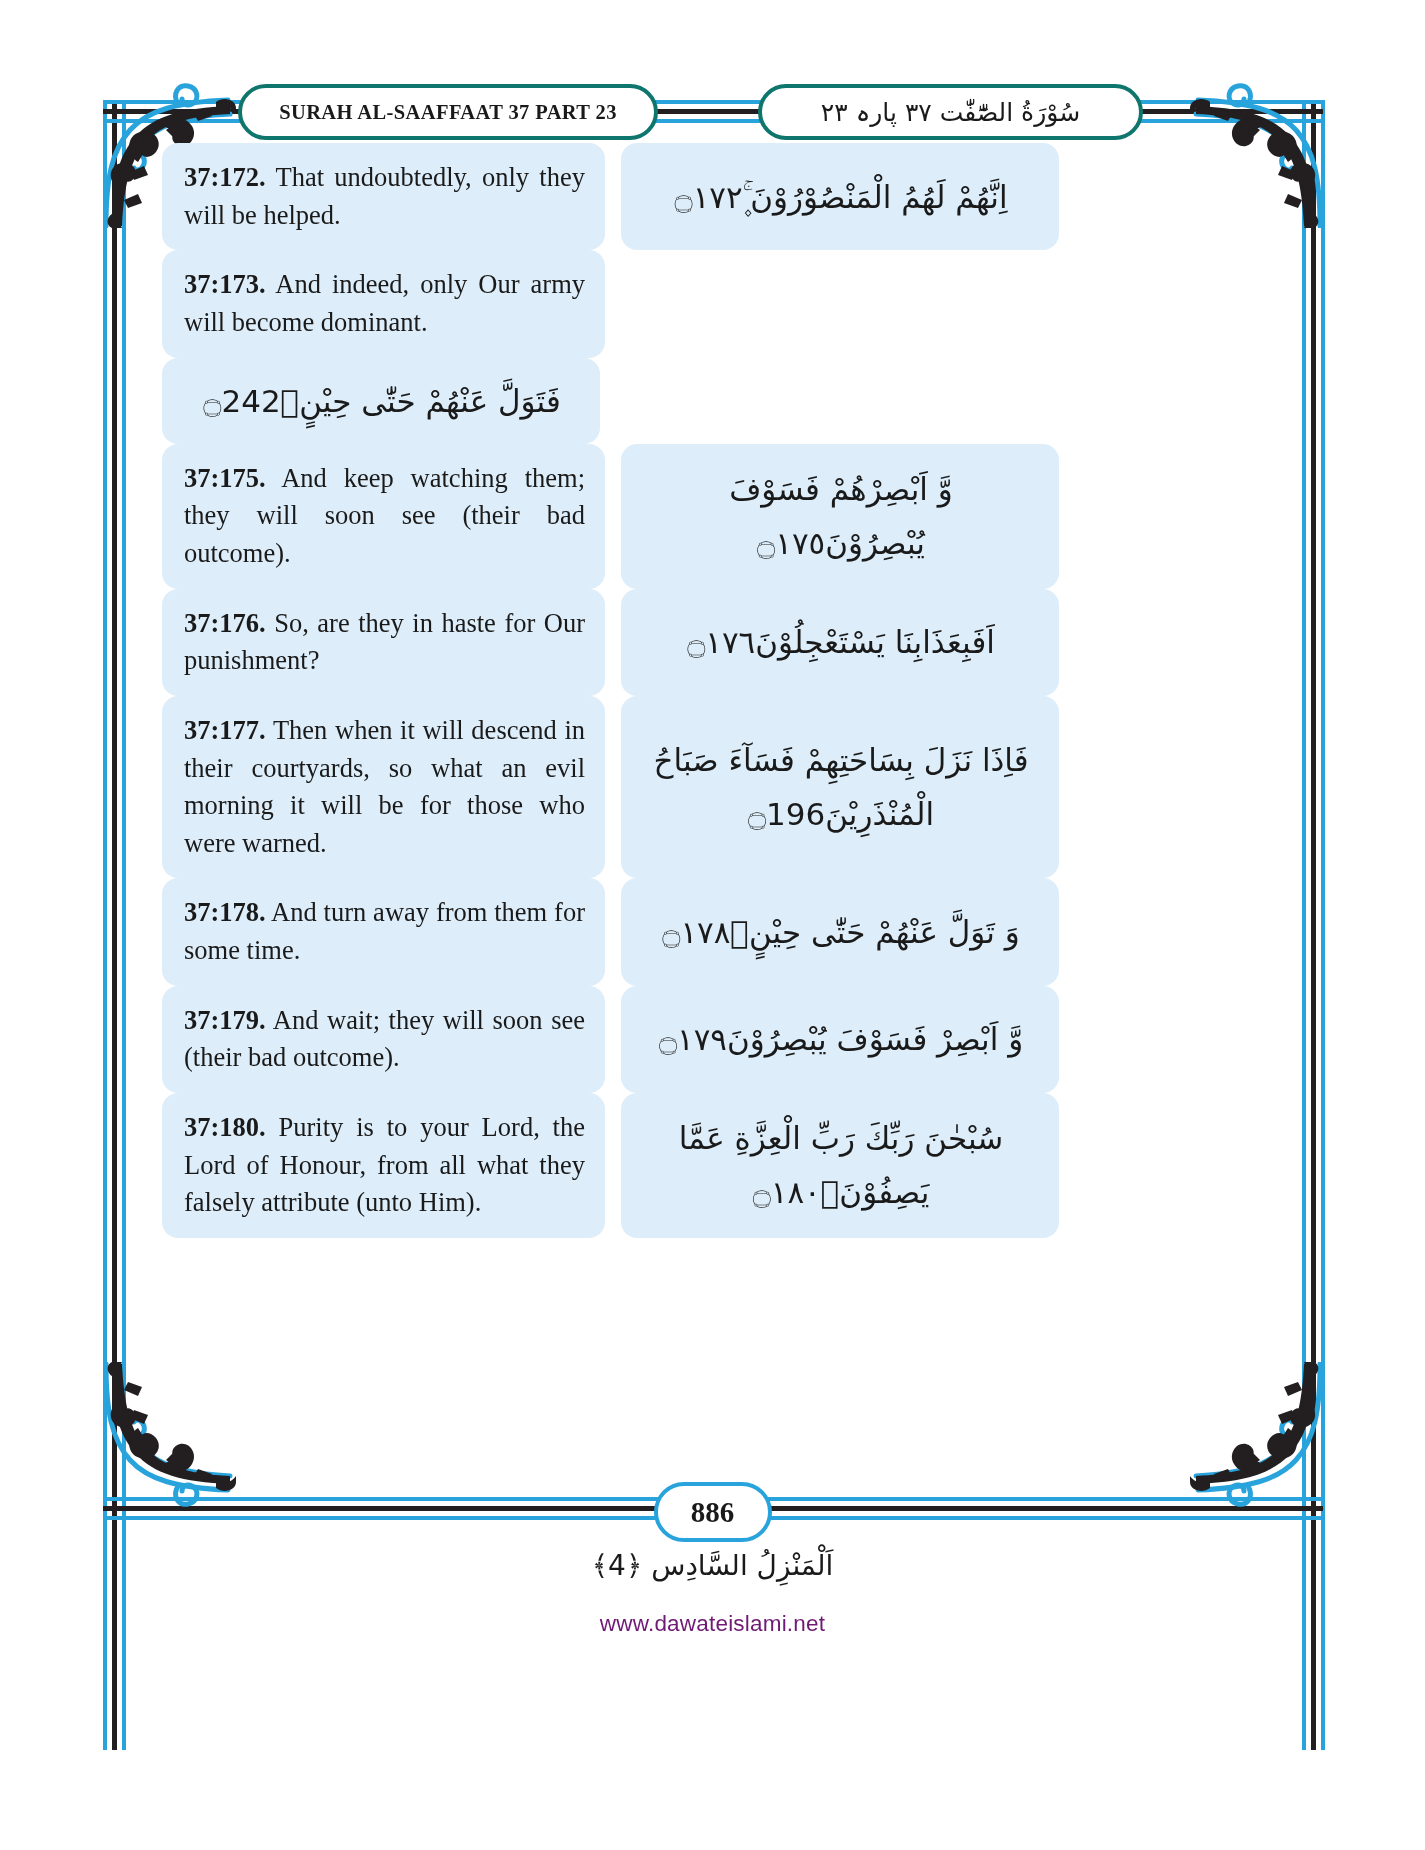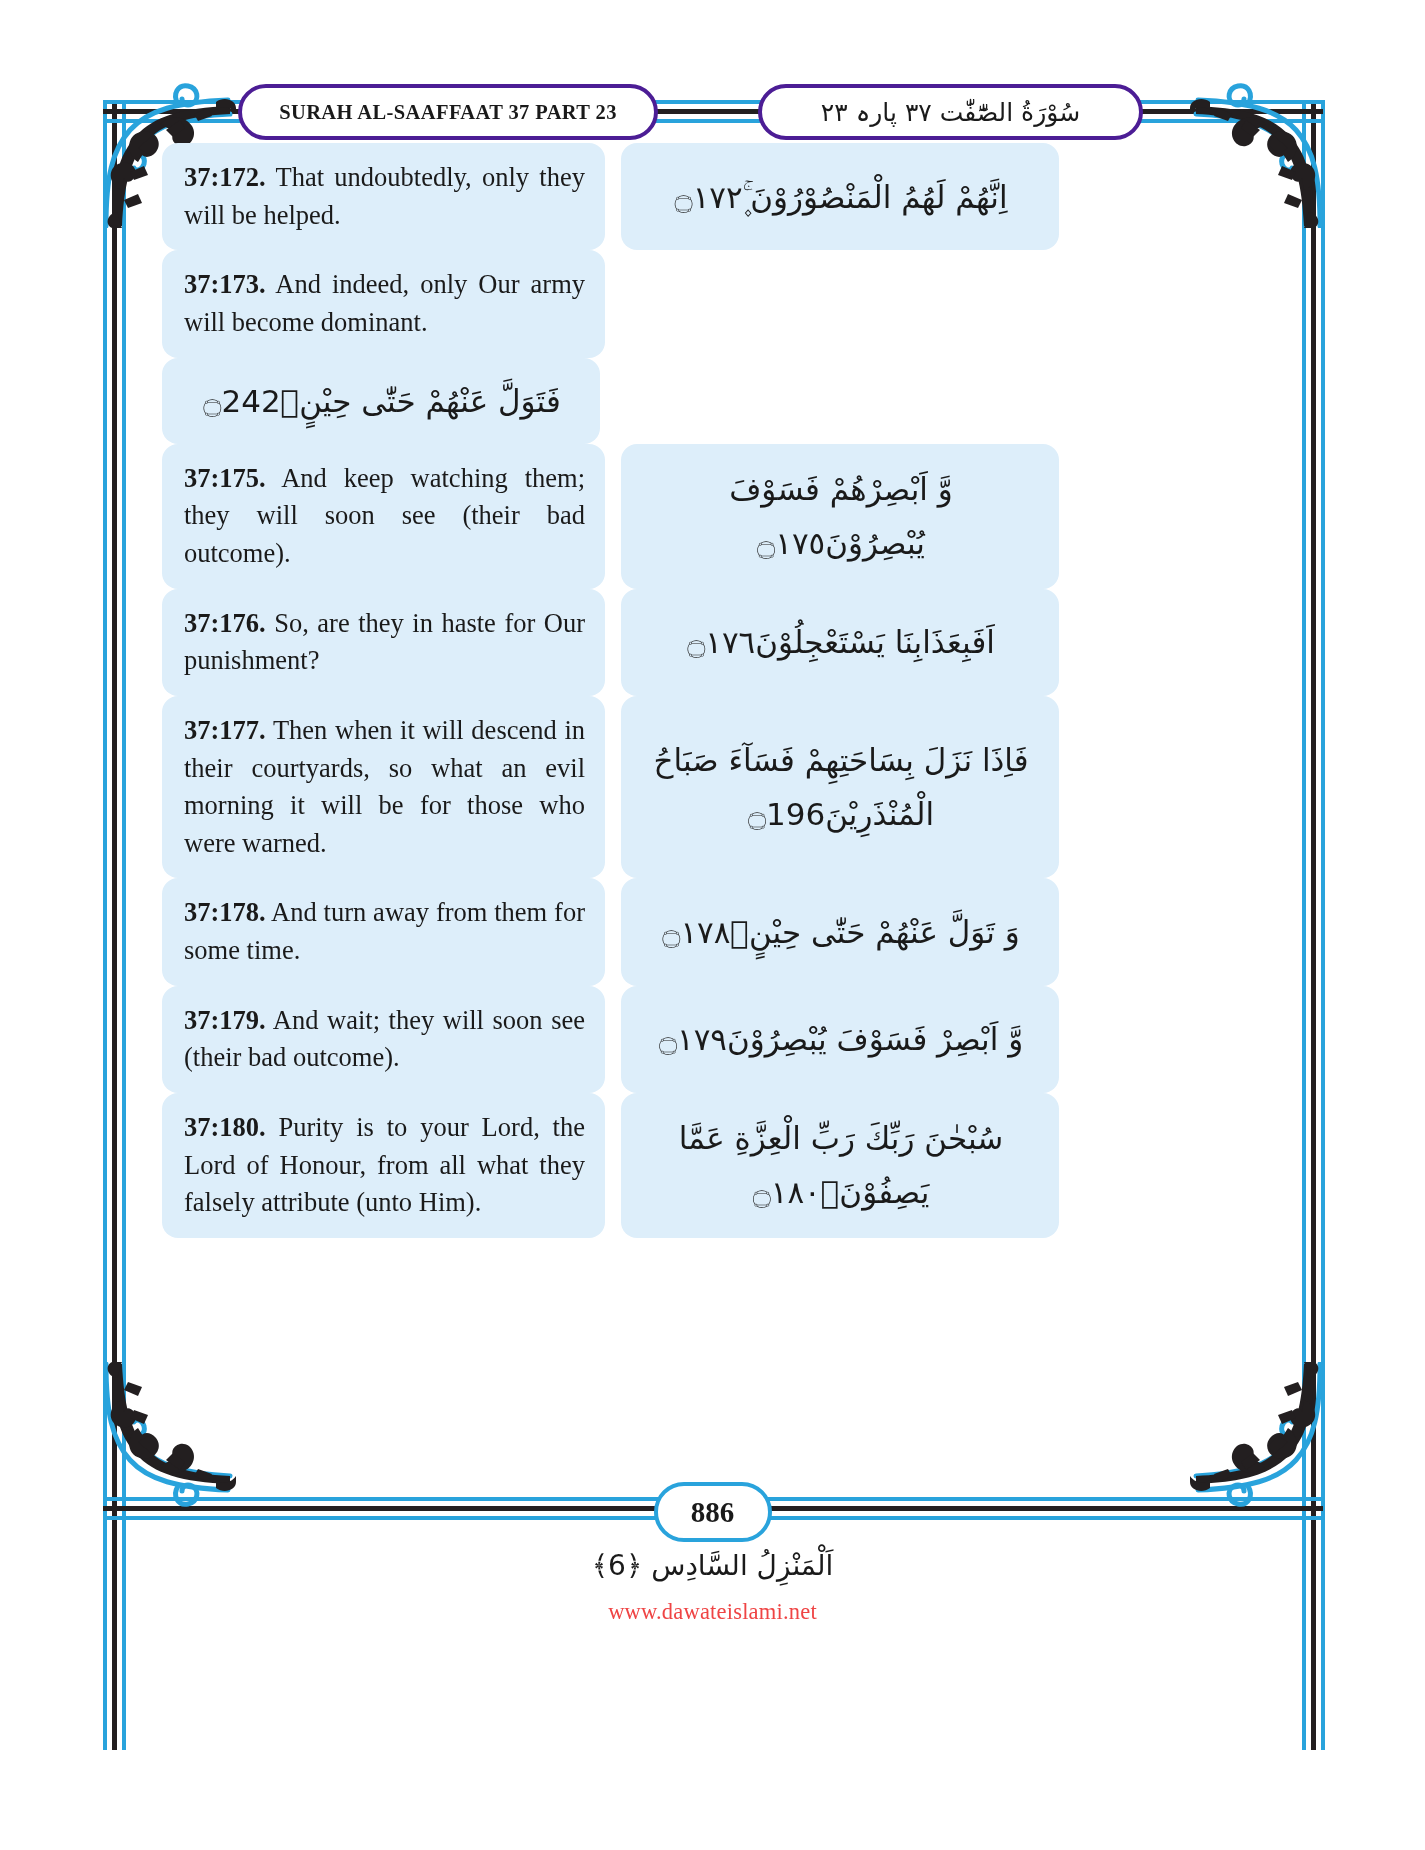--- a/index.html
+++ b/index.html
@@ -70,21 +70,21 @@
 
   
   .header-band {
     position: absolute;
     left: 103px; top: 100px;
     width: 1220px; height: 24px;
   }
   .pill {
     position: absolute;
     background: #ffffff;
-    border: 4px solid #4c1d95;
+    border: 4px solid #0f766e;
     border-radius: 30px;
     display: flex;
     align-items: center;
     justify-content: center;
     height: 56px;
     top: -16px;
   }
   #pill-left {
     left: 135px;
     width: 420px;
@@ -180,24 +180,24 @@
     text-align: center;
   }
   .footer-ar {
     font-family: "DejaVu Sans", sans-serif;
     font-size: 28px;
     color: #1a1a1a;
     direction: rtl;
     line-height: 1.25;
   }
   .footer-url {
-    margin-top: 16px;
-    font-family: Liberation Serif, serif;
+    margin-top: 28px;
+    font-family: Liberation Sans, sans-serif;
     font-size: 22.5px;
-    color: #ef4444;
+    color: #701a75;
     letter-spacing: 0.2px;
   }
 </style>
 </head>
 <body>
 
 <div class="page">
 
   <div class="frame-rule rule-v" id="rule-left">
     <div class="ln blue b1"></div>
@@ -368,17 +368,17 @@
           <div class="ar-inner">سُبْحٰنَ رَبِّكَ رَبِّ الْعِزَّةِ عَمَّا یَصِفُوْنَۚ۝١٨٠</div>
         </div>
       </div>
     </div>
 
   <div class="pagenum">
     <span>886</span>
   </div>
 
   <div class="footer">
-    <div class="footer-ar">اَلْمَنْزِلُ السَّادِس ﴿6﴾</div>
+    <div class="footer-ar">اَلْمَنْزِلُ السَّادِس ﴿4﴾</div>
     <div class="footer-url">www.dawateislami.net</div>
   </div>
 
 </div>
 
 </body></html>

